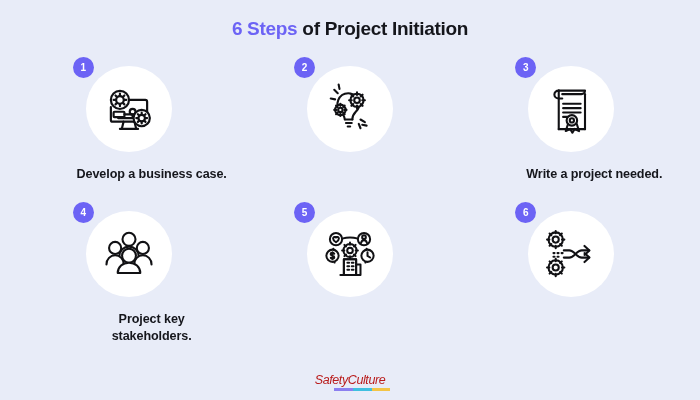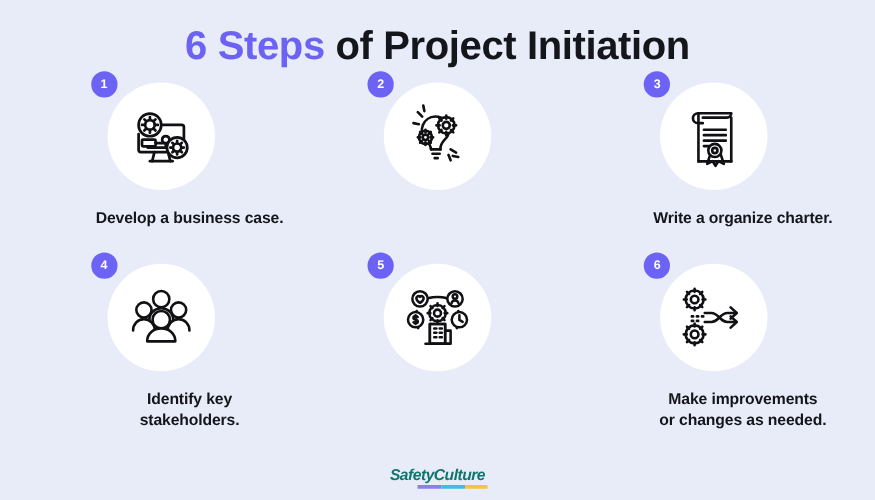--- a/index.html
+++ b/index.html
@@ -22,21 +22,21 @@
     box-sizing: border-box;
   }
 
   
   .title {
     position: absolute;
     top: 18px;
     left: 0;
     width: 700px;
     text-align: center;
-    font-size: 32px;
+    font-size: 19px;
     font-weight: bold;
     letter-spacing: -0.3px;
     color: #15161c;
     white-space: nowrap;
   }
   .title .accent {
     color: #6c63f5;
   }
 
   
@@ -111,23 +111,23 @@
     position: absolute;
     bottom: 9px;
     left: 0;
     width: 700px;
     display: flex;
     flex-direction: column;
     align-items: center;
   }
   .logo-text {
     font-size: 12.5px;
-    font-weight: bold;
+    font-weight: normal;
     font-style: italic;
-    color: #0f766e;
+    color: #b91c1c;
     letter-spacing: -0.4px;
     line-height: 1;
   }
   .logo-bar {
     margin-top: 2px;
     margin-left: 24px;
     display: flex;
     height: 3px;
     width: 56px;
   }
@@ -207,42 +207,42 @@
               <path d="M44 15v40"></path>
               <path d="M14 55h30"></path>
               <path d="M19 26h20M19 31h20M19 36h20M19 41h12"></path>
               <circle cx="29" cy="45" r="6" fill="#ffffff"></circle>
               <circle cx="29" cy="45" r="2.4"></circle>
               <path d="M24.6 49.2l-2.6 8 5-2.4 2.6 4.2 2.6-4.2 5 2.4-2.6-8"></path>
             </svg>
           </span>
         </div>
       </div>
-      <div class="caption">Write a organize charter.</div>
+      <div class="caption">Write a project needed.</div>
     </div>
 
     <div class="step">
       <div class="badge-wrap">
         <div class="badge">4</div>
         <div class="circle">
           <span>
             <svg width="56" height="52" viewBox="0 0 64 60" fill="none" stroke="#111114" stroke-width="2.4" stroke-linecap="round" stroke-linejoin="round">
               <circle cx="32" cy="13" r="7.5" fill="#ffffff"></circle>
               <path d="M21 32c0-6 5-10.5 11-10.5S43 26 43 32" fill="#ffffff"></path>
               <circle cx="16" cy="23" r="7" fill="#ffffff"></circle>
               <path d="M6 42c0-6 4.5-10.5 10-10.5S26 36 26 42" fill="#ffffff"></path>
               <circle cx="48" cy="23" r="7" fill="#ffffff"></circle>
               <path d="M38 42c0-6 4.5-10.5 10-10.5S58 36 58 42" fill="#ffffff"></path>
               <circle cx="32" cy="32" r="8" fill="#ffffff"></circle>
               <path d="M19 52c0-7 5.8-12 13-12s13 5 13 12z" fill="#ffffff"></path>
             </svg>
           </span>
         </div>
       </div>
-      <div class="caption">Identify key
+      <div class="caption">Project key
 stakeholders.</div>
     </div>
 
     <div class="step">
       <div class="badge-wrap">
         <div class="badge">5</div>
         <div class="circle">
           <span>
             <svg width="56" height="56" viewBox="0 0 64 64" fill="none" stroke="#111114" stroke-width="2.3" stroke-linecap="round" stroke-linejoin="round">
               <path d="M19 17c5-5 21-5 26 0" stroke-dasharray="0"></path>
@@ -286,22 +286,20 @@
               <path d="M24 26h6c6 0 8 8 14 8h8"></path>
               <path d="M24 34h6c6 0 8-8 14-8h8"></path>
               <path d="M47 21l5.5 5-5.5 5"></path>
               <path d="M47 29l5.5 5-5.5 5"></path>
               <path d="M12.5 29h1.2M17 29h1.2M21.5 29h1.2"></path>
               <path d="M12.5 33h1.2M17 33h1.2"></path>
             </svg>
           </span>
         </div>
       </div>
-      <div class="caption">Make improvements
-or changes as needed.</div>
     </div>
 
   </div>
 
   <div class="logo">
     <div class="logo-text">SafetyCulture</div>
     <div class="logo-bar">
       <span class="bar-p"></span>
       <span class="bar-b"></span>
       <span class="bar-y"></span>

